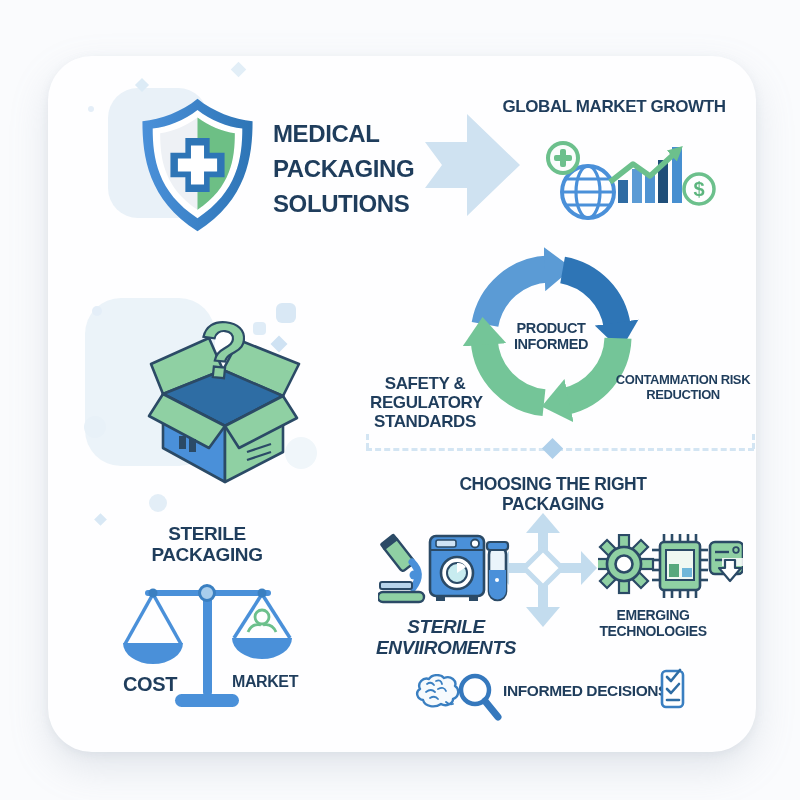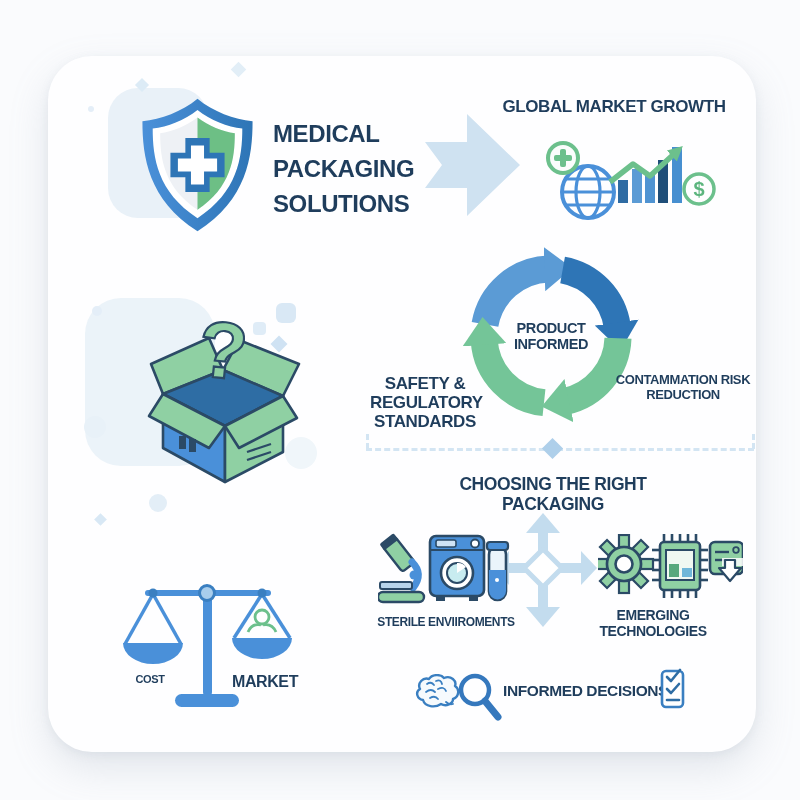--- a/index.html
+++ b/index.html
@@ -136,41 +136,42 @@
       <polygon points="14,80 76,112 60,134 0,102" fill="#8fd0a3"></polygon>
       <polygon points="76,112 134,82 148,104 90,134" fill="#8fd0a3"></polygon>
       <rect x="30" y="122" width="7" height="13" fill="#2b4a66" stroke="none"></rect>
       <rect x="40" y="125" width="7" height="13" fill="#2b4a66" stroke="none"></rect>
       <line x1="98" y1="138" x2="122" y2="130" stroke-width="2.2"></line>
       <line x1="98" y1="146" x2="122" y2="138" stroke-width="2.2"></line>
     </g>
     <text x="88" y="78" text-anchor="middle" transform="rotate(6 88 50)" font-family="Liberation Sans, sans-serif" font-weight="bold" font-size="80" fill="#8fd0a3" stroke="#2b4a66" stroke-width="2.2">?</text>
   </svg>
 
+  <div class="abs h" style="left:74px;top:467px;width:170px;font-size:19px;">STERILE PACKAGING</div>
 
   <svg class="abs" style="left:67px;top:524px;" width="190" height="135" viewBox="0 0 190 135">
     <rect x="88" y="16" width="9" height="100" rx="4" fill="#4a90d9"></rect>
     <rect x="60" y="114" width="64" height="13" rx="6.5" fill="#4a90d9"></rect>
     <rect x="30" y="10" width="126" height="6" rx="3" fill="#4a90d9"></rect>
     <line x1="38" y1="14" x2="10" y2="64" stroke="#4a90d9" stroke-width="3.5"></line>
     <line x1="38" y1="14" x2="66" y2="64" stroke="#4a90d9" stroke-width="3.5"></line>
     <path d="M8,63 A30 21 0 0 0 68,63 Z" fill="#4a90d9"></path>
     <line x1="147" y1="14" x2="119" y2="58" stroke="#4a90d9" stroke-width="3.5"></line>
     <line x1="147" y1="14" x2="175" y2="58" stroke="#4a90d9" stroke-width="3.5"></line>
     <path d="M117,58 A30 21 0 0 0 177,58 Z" fill="#4a90d9"></path>
     <circle cx="38" cy="13" r="4.5" fill="#3a7fc1"></circle>
     <circle cx="147" cy="13" r="4.5" fill="#3a7fc1"></circle>
     <circle cx="92" cy="13" r="7.5" fill="#a8cdec" stroke="#3a7fc1" stroke-width="3"></circle>
     <g stroke="#6cc08c" fill="none" stroke-width="2.8">
       <circle cx="147" cy="37" r="7"></circle>
       <path d="M133,52 q4,-9 13,-7"></path>
       <path d="M161,52 q-4,-9 -13,-7"></path>
     </g>
   </svg>
-  <div class="abs h" style="left:72px;top:617px;width:60px;font-size:11px;">COST</div>
+  <div class="abs h" style="left:72px;top:617px;width:60px;font-size:20px;">COST</div>
   <div class="abs h" style="left:177px;top:617px;width:80px;font-size:16px;">MARKET</div>
 
   <div class="abs h" style="left:397px;top:419px;width:216px;font-size:17.5px;">CHOOSING THE RIGHT PACKAGING</div>
 
   <svg class="abs" style="left:445px;top:457px;" width="104" height="114" viewBox="0 0 104 114">
     <g fill="#c3dcee">
       <rect x="45" y="18" width="10" height="24"></rect>
       <polygon points="33,20 67,20 50,0"></polygon>
       <rect x="45" y="72" width="10" height="24"></rect>
       <polygon points="33,94 67,94 50,114"></polygon>
@@ -204,21 +205,21 @@
       <rect x="58" y="66" width="9" height="5" fill="#2b4a66"></rect>
       <rect x="91" y="66" width="9" height="5" fill="#2b4a66"></rect>
     </g>
     <g>
       <rect x="111" y="16" width="17" height="54" rx="8.5" fill="#eaf4fb" stroke="#2b4a66" stroke-width="2.6"></rect>
       <path d="M111,40 h17 v21 a8.5 8.5 0 0 1 -17,0 Z" fill="#4a90d9"></path>
       <rect x="109" y="12" width="21" height="8" rx="3" fill="#4a90d9" stroke="#2b4a66" stroke-width="2.2"></rect>
       <circle cx="119" cy="50" r="2" fill="#ffffff"></circle>
     </g>
   </svg>
-  <div class="abs h" style="left:318px;top:560px;width:160px;font-size:12px;">STERILE ENVIIROMENTS</div>
+  <div class="abs h" style="left:318px;top:560px;width:160px;font-size:19px;font-style:italic;">STERILE ENVIIROMENTS</div>
 
   <svg class="abs" style="left:550px;top:478px;" width="145" height="66" viewBox="0 0 145 66">
     <g>
       <g fill="#8fd0a3" stroke="#2b4a66" stroke-width="2.2">
         <rect x="21" y="1" width="10" height="12" transform="rotate(0 26 30)"></rect>
         <rect x="21" y="47" width="10" height="12"></rect>
         <rect x="-3" y="25" width="12" height="10"></rect>
         <rect x="43" y="25" width="12" height="10"></rect>
         <rect x="21" y="1" width="10" height="12" transform="rotate(45 26 30)"></rect>
         <rect x="21" y="47" width="10" height="12" transform="rotate(45 26 30)"></rect>

